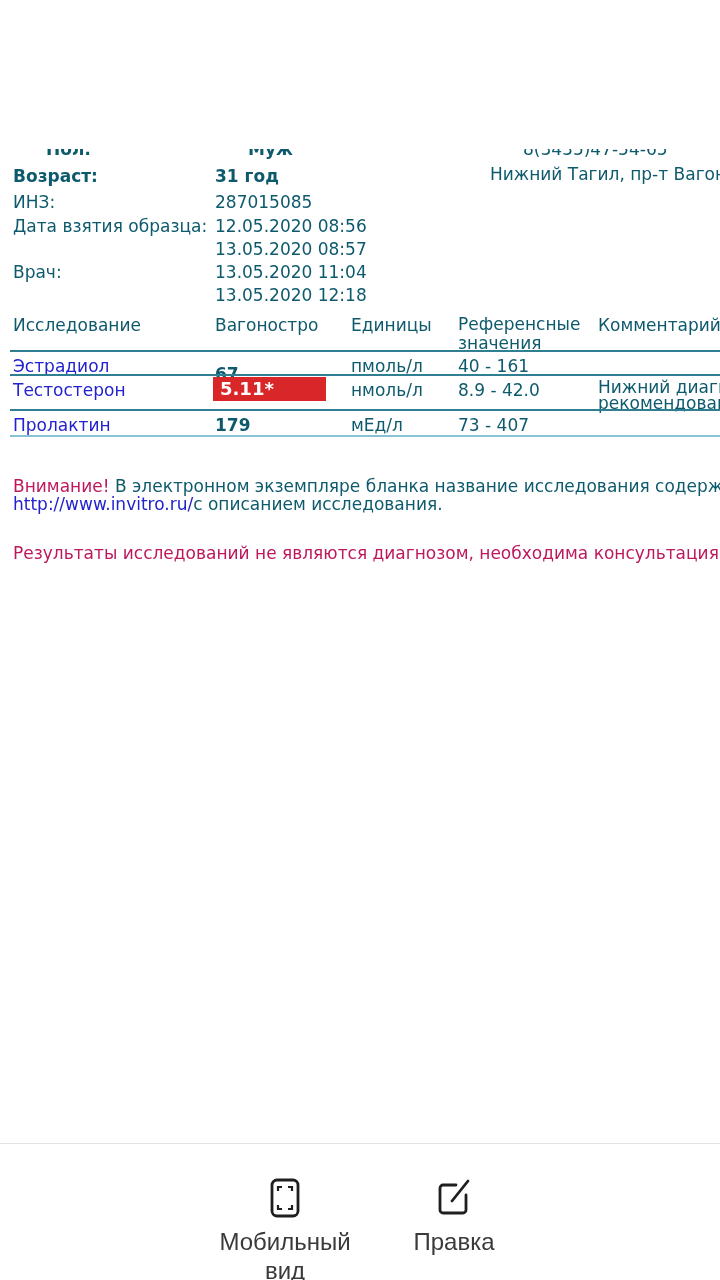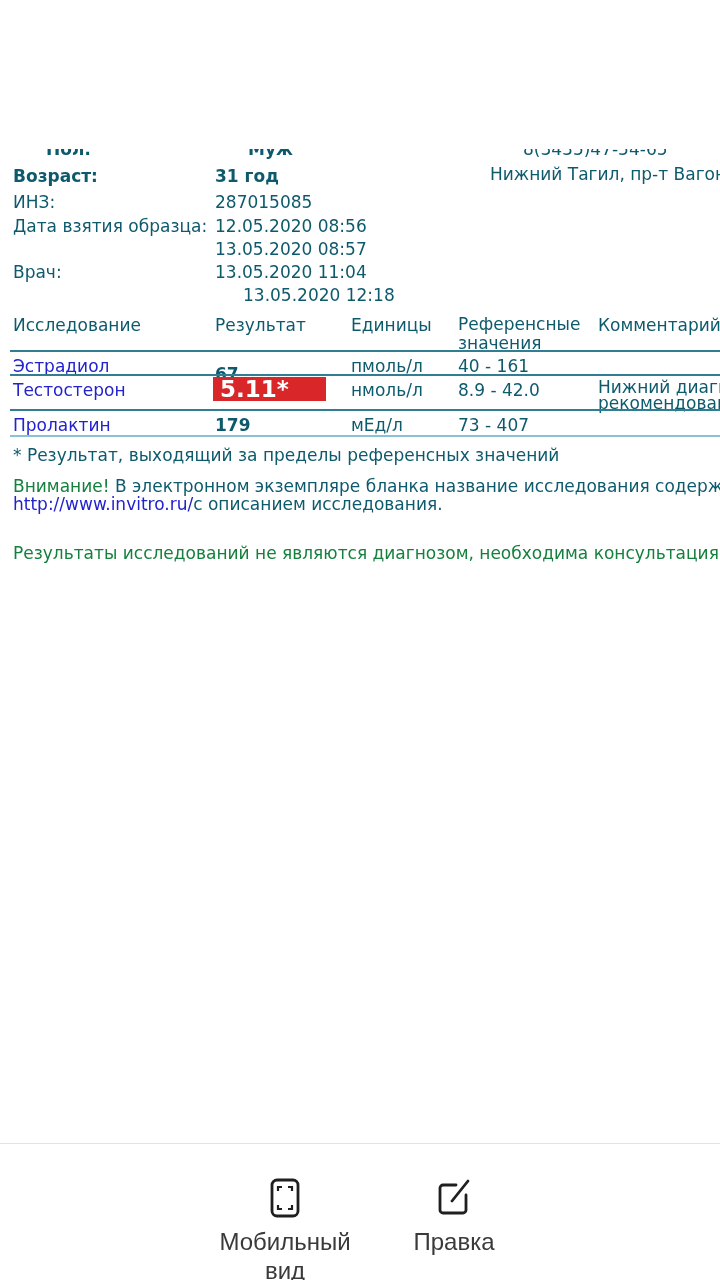--- a/index.html
+++ b/index.html
@@ -26,29 +26,29 @@
   .ab-title{font-size:31px;color:#1f1f1f;margin-left:32px;white-space:nowrap;overflow:hidden;
     max-width:455px;letter-spacing:-0.5px;}
   .ab-spacer{flex:1;}
   .ab-icon{width:44px;height:44px;display:flex;align-items:center;justify-content:center;}
   
   .doc{position:absolute;top:0;left:0;width:720px;height:1143px;background:#fff;
     font-family:"DejaVu Sans",sans-serif;color:#0e5a6d;font-size:17px;}
   .abs{position:absolute;white-space:nowrap;}
   .b{font-weight:700;}
   .blue{color:#2222cf;}
-  .orange{color:#15803d;margin-top:24px;}
+  .orange{color:#be185d;margin-top:24px;}
   .clip-row{position:absolute;top:149px;left:0;width:720px;height:14px;overflow:hidden;margin-left:33px;}
   .clip-inner{position:absolute;top:-10px;left:0;width:720px;}
   .hline{position:absolute;left:10px;width:710px;height:2px;background:#2f7e91;}
   .hline.light{background:#87c3d3;}
   .th{color:#0e5a6d;}
   .ref-head{white-space:normal;width:135px;line-height:19px;}
   .redbox{position:absolute;left:213px;top:377px;width:113px;height:24px;background:#d92629;
-    color:#ffffff;font-weight:700;font-size:23px;line-height:24px;padding-left:7px;box-sizing:border-box;}
+    color:#ffffff;font-weight:700;font-size:18px;line-height:24px;padding-left:7px;box-sizing:border-box;}
   .comment{line-height:17px;}
   
   .toolbar{position:absolute;left:0;top:1143px;width:720px;height:137px;background:#fff;
     border-top:1px solid #e2e2e2;display:flex;justify-content:center;gap:40px;padding-top:33px;box-sizing:border-box;}
   .tb-item{display:flex;flex-direction:column;align-items:center;}
   .tb-item.w1{width:148px;}
   .tb-item.w2{width:110px;}
   .tb-label{margin-top:8px;font-size:24px;color:#3a3a3a;text-align:center;line-height:29px;
     font-family:"Liberation Sans",sans-serif;white-space:normal;}
   svg{display:block;}
@@ -131,24 +131,24 @@
     <div class="abs" style="left:215px;top:192px;">287015085</div>
 
     <div class="abs" style="left:13px;top:216px;">Дата взятия образца:</div>
     <div class="abs" style="left:215px;top:216px;">12.05.2020 08:56</div>
 
     <div class="abs" style="left:215px;top:239px;">13.05.2020 08:57</div>
 
     <div class="abs" style="left:13px;top:262px;">Врач:</div>
     <div class="abs" style="left:215px;top:262px;">13.05.2020 11:04</div>
 
-    <div class="abs" style="left:215px;top:285px;margin-left:28px;">13.05.2020 12:18</div>
+    <div class="abs" style="left:215px;top:285px;">13.05.2020 12:18</div>
 
     <div class="abs th" style="left:13px;top:315px;">Исследование</div>
-    <div class="abs th" style="left:215px;top:315px;">Результат</div>
+    <div class="abs th" style="left:215px;top:315px;">Вагоностро</div>
     <div class="abs th" style="left:351px;top:315px;">Единицы</div>
     <div class="abs th ref-head" style="left:458px;top:315px;">Референсные значения</div>
     <div class="abs th" style="left:598px;top:315px;">Комментарий</div>
     <div class="hline" style="top:350px;"></div>
 
     <div class="abs blue" style="left:13px;top:356px;">Эстрадиол</div>
     <div class="abs b" style="left:215px;top:364px;">67</div>
     <div class="abs" style="left:351px;top:356px;">пмоль/л</div>
     <div class="abs" style="left:458px;top:356px;">40 - 161</div>
     <div class="hline" style="top:374px;"></div>
@@ -160,21 +160,20 @@
     <div class="abs comment" style="left:598px;top:379px;">Нижний диагностич</div>
     <div class="abs comment" style="left:598px;top:395px;">рекомендованный</div>
     <div class="hline" style="top:409px;"></div>
 
     <div class="abs blue" style="left:13px;top:415px;">Пролактин</div>
     <div class="abs b" style="left:215px;top:415px;">179</div>
     <div class="abs" style="left:351px;top:415px;">мЕд/л</div>
     <div class="abs" style="left:458px;top:415px;">73 - 407</div>
     <div class="hline light" style="top:435px;"></div>
 
-    <div class="abs" style="left:13px;top:445px;">* Результат, выходящий за пределы референсных значений</div>
 
     <div class="abs" style="left:13px;top:476px;">
       <span class="orange">Внимание!</span>
       <span>В электронном экземпляре бланка название исследования содержит ссылку на страницу</span>
     </div>
     <div class="abs" style="left:13px;top:494px;">
       <span class="blue">http://www.invitro.ru/</span><span>с описанием исследования.</span>
     </div>
 
     <div class="abs orange" style="left:13px;top:519px;">Результаты исследований не являются диагнозом, необходима консультация специалиста.</div>

